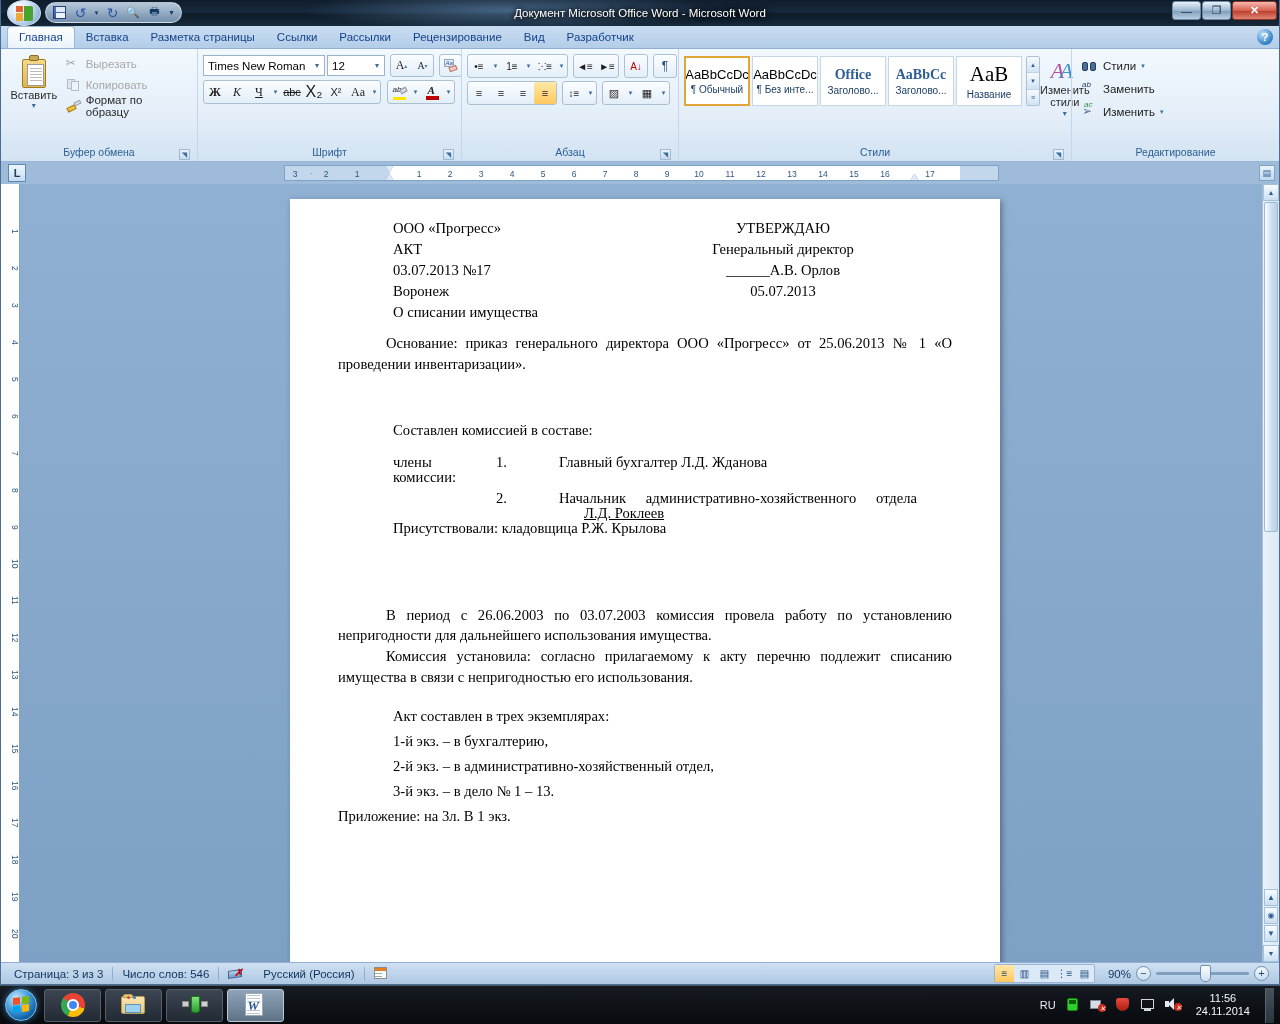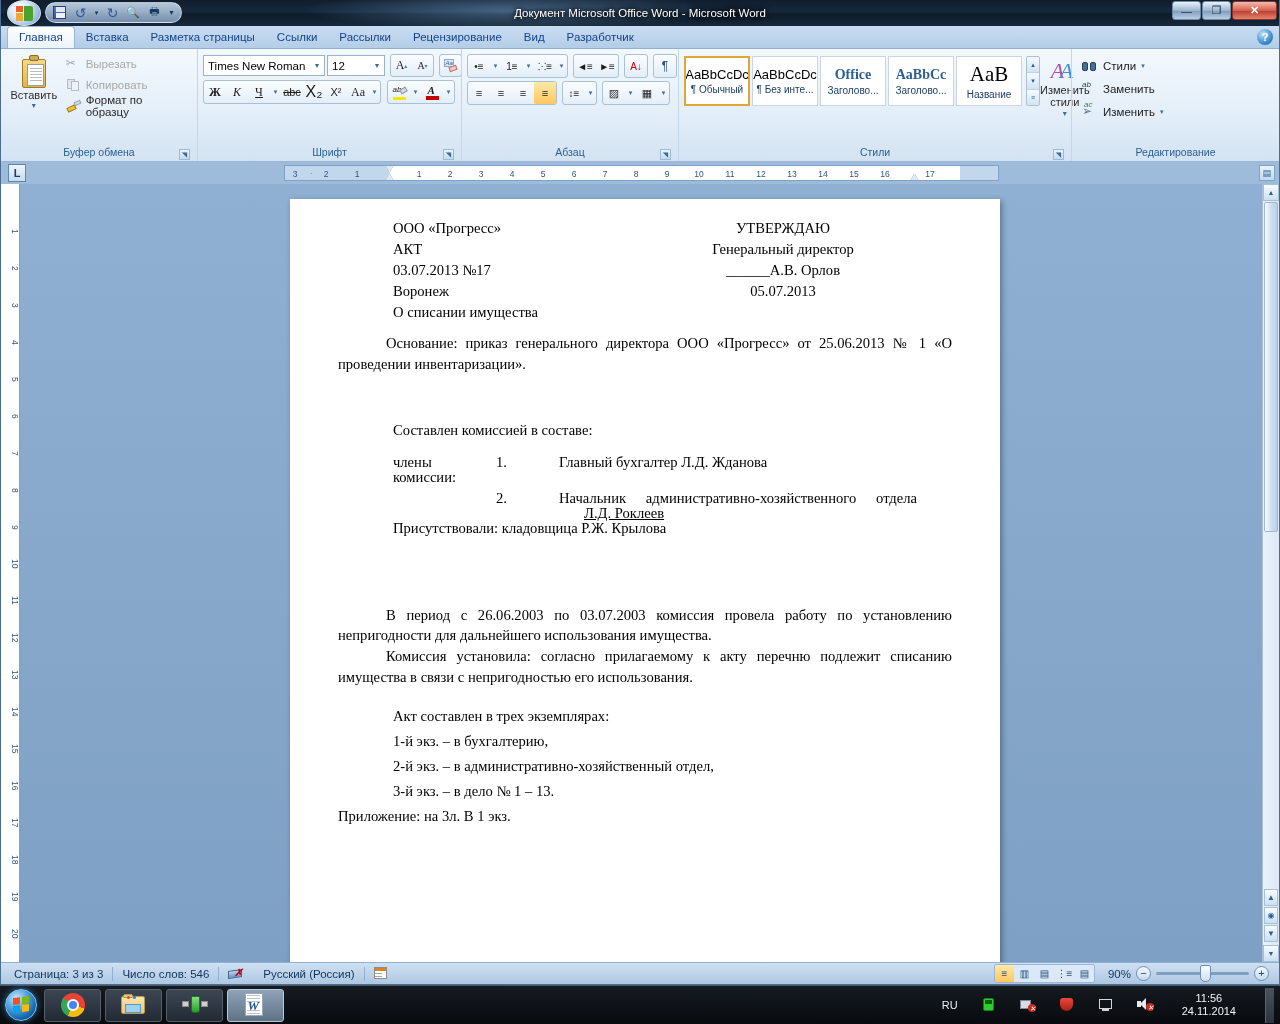--- a/index.html
+++ b/index.html
@@ -288,21 +288,21 @@
     border:1px solid #7fc4f0; box-shadow:0 0 6px rgba(70,170,240,.6);
     display:flex;align-items:center;justify-content:center;
   }
   .tb-item {
     width:57px;height:33px;margin-left:4px;border-radius:3px;
     background:linear-gradient(180deg,#3c4653,#222a33);
     border:1px solid #555f6c;
     display:flex;align-items:center;justify-content:center;
   }
   .tb-item.active { background:linear-gradient(180deg,#8fa3b8,#5f7387); border-color:#b7c8da; }
-  .tray { margin-left:auto; display:flex;align-items:center; gap:23px; padding-right:6px; color:#e8eef5; font-size:11px; }
+  .tray { margin-left:auto; display:flex;align-items:center; gap:9px; padding-right:6px; color:#e8eef5; font-size:11px; }
   .tray-ico { width:16px;height:16px; position:relative; }
   .clock { text-align:center; line-height:13px; font-size:11px; color:#f1f5fa; padding:0 6px;}
   .show-desktop { width:9px;height:35px;border-left:1px solid #59646f;background:linear-gradient(180deg,#49535e,#2b333c); }
 
   
   .sq { position:absolute; }
 </style>
 </head>
 <body>
 

